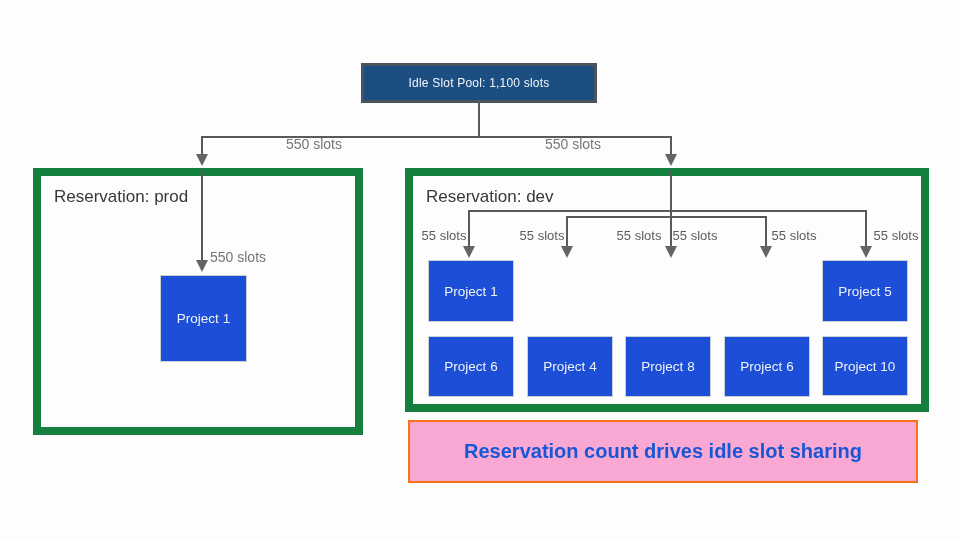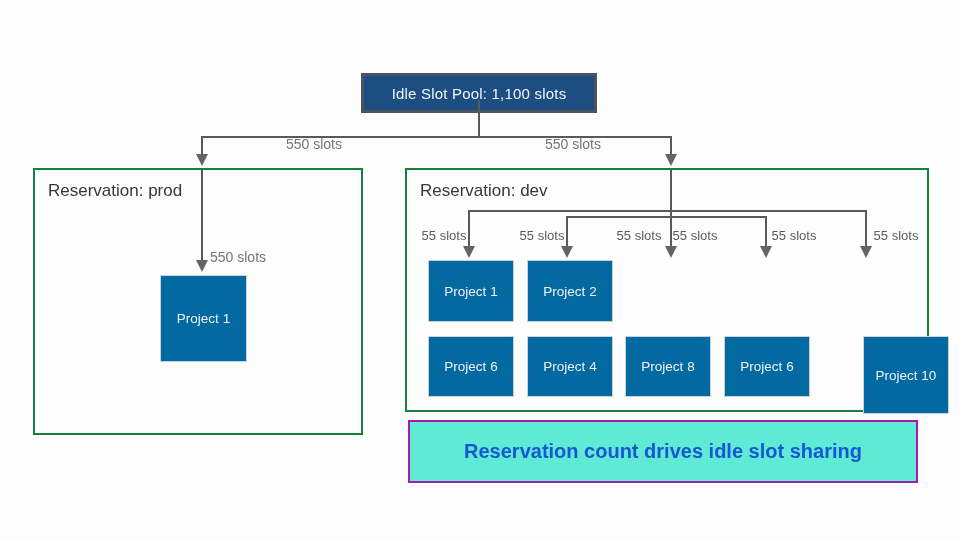--- a/index.html
+++ b/index.html
@@ -8,26 +8,26 @@
     width: 960px;
     height: 540px;
     background: #fdfdfe;
     overflow: hidden;
     font-family: "Liberation Sans", "DejaVu Sans", sans-serif;
   }
 
   
   .pool {
     position: absolute;
-    left: 361px; top: 73px;
+    left: 361px; top: 63px;
     width: 230px; height: 34px;
     background: #1c4e81;
     border: 3px solid #4b545e;
     color: #f2f6fa;
-    font-size: 15px;
+    font-size: 12px;
     display: flex; align-items: center; justify-content: center;
     letter-spacing: 0.2px;
   }
 
   
   .hline { position: absolute; height: 2px; background: #58595b; }
   .vline { position: absolute; width: 2px; background: #58595b; }
   .arrow {
     position: absolute;
     width: 0; height: 0;
@@ -37,49 +37,49 @@
   }
 
   
   .lbl { position: absolute; color: #757575; text-align: center; }
   .lbl-550 { font-size: 14px; margin-top: 20px; }
   .lbl-55  { font-size: 13px; color: #5c5c5c; width: 48px; }
 
   
   .resv {
     position: absolute;
-    border: 2px solid #15803d;
+    border: 8px solid #15803d;
     background: transparent;
     box-sizing: border-box;
   }
   .resv-title {
     position: absolute;
     left: 13px; top: 11px;
     font-size: 17px;
     color: #383838;
   }
 
   
   .project {
     position: absolute;
-    background: #0369a1;
+    background: #1d4ed8;
     border: 1px solid #c9d1d9;
     color: #eef3f8;
     display: flex; align-items: center; justify-content: center;
     font-size: 13.5px;
     box-sizing: border-box;
   }
 
   
   .caption {
     position: absolute;
     left: 408px; top: 420px;
     width: 510px; height: 63px;
-    background: #5eead4;
-    border: 2px solid #a21caf;
+    background: #f9a8d4;
+    border: 2px solid #f97316;
     box-sizing: border-box;
     display: flex; align-items: center; justify-content: center;
     color: #1857d4;
     font-size: 20px;
     font-weight: bold;
   }
 </style>
 </head>
 <body>
 
@@ -124,23 +124,23 @@
   <div class="arrow" style="left:760px; top:246px;"></div>
 
   <div class="lbl lbl-55" style="left:420px; top:228px;">55 slots</div>
   <div class="lbl lbl-55" style="left:518px; top:228px;">55 slots</div>
   <div class="lbl lbl-55" style="left:615px; top:228px;">55 slots</div>
   <div class="lbl lbl-55" style="left:671px; top:228px;">55 slots</div>
   <div class="lbl lbl-55" style="left:770px; top:228px;">55 slots</div>
   <div class="lbl lbl-55" style="left:872px; top:228px;">55 slots</div>
 
   <div class="project" style="left:428px; top:260px; width:86px; height:62px;">Project 1</div>
-  <div class="project" style="left:527px; top:260px; width:86px; height:62px;">Project 2</div>
+  <div class="project" style="left:822px; top:260px; width:86px; height:62px;">Project 5</div>
 
   <div class="project" style="left:428px; top:336px; width:86px; height:61px;">Project 6</div>
   <div class="project" style="left:527px; top:336px; width:86px; height:61px;">Project 4</div>
   <div class="project" style="left:625px; top:336px; width:86px; height:61px;text-align:right;">Project 8</div>
   <div class="project" style="left:724px; top:336px; width:86px; height:61px;">Project 6</div>
-  <div class="project" style="left:822px; top:336px; width:86px; height:78px;margin-left:41px;">Project 10</div>
+  <div class="project" style="left:822px; top:336px; width:86px; height:60px;">Project 10</div>
 
   <div class="caption">Reservation count drives idle slot sharing</div>
 
 </div>
 
 </body></html>

